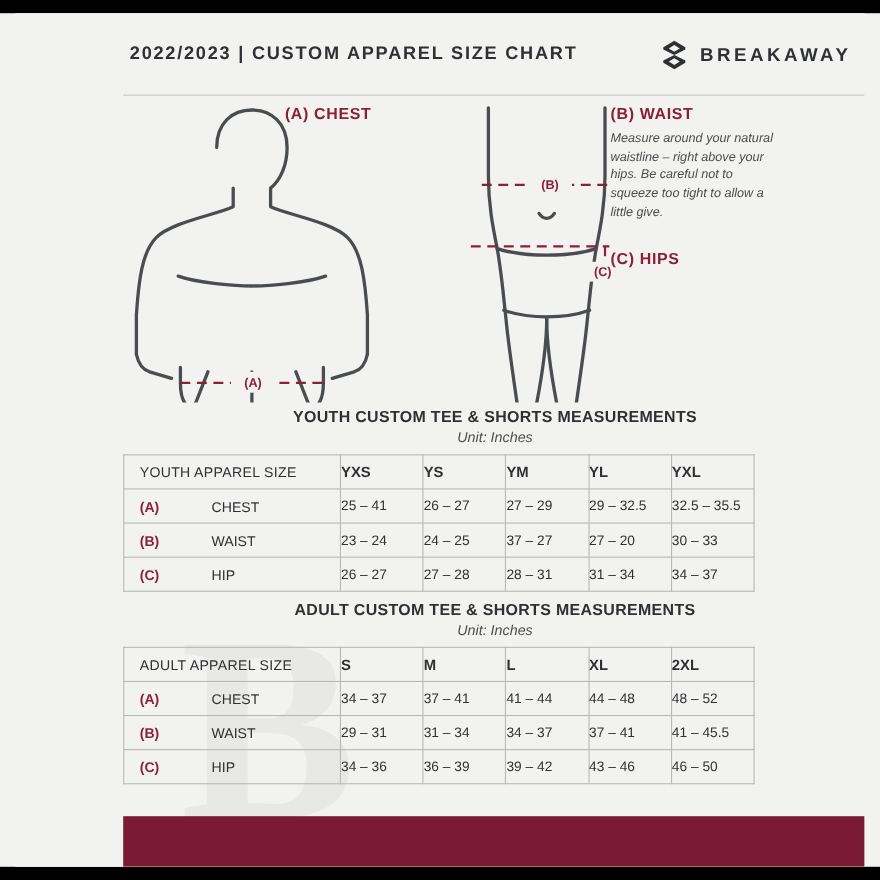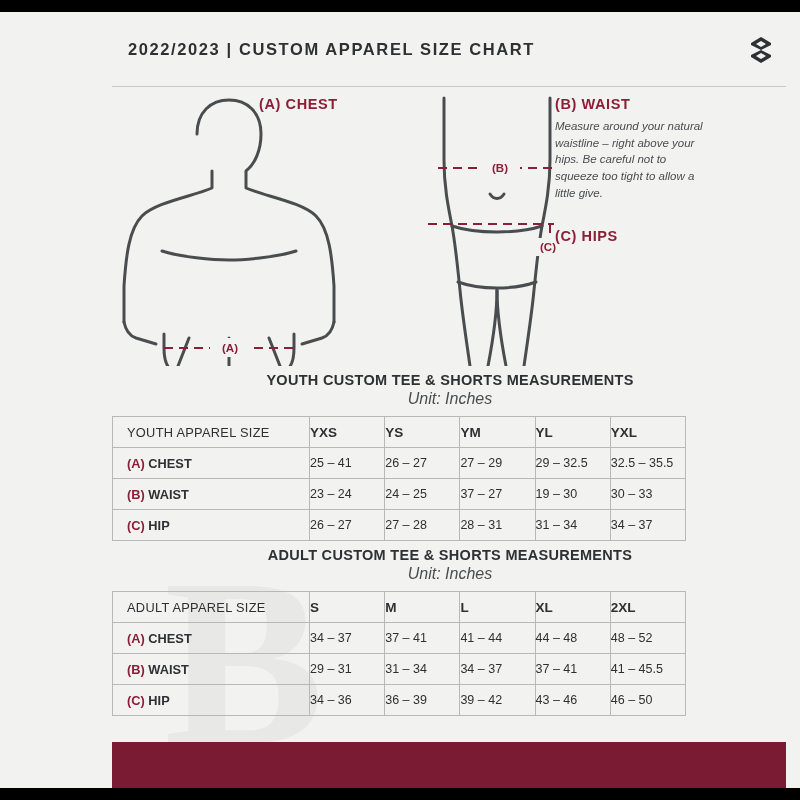--- a/index.html
+++ b/index.html
@@ -62,21 +62,21 @@
   
   .header {
     position: absolute;
     left: 0;
     top: 18px;
     width: 772px;
     height: 42px;
   }
   .header-title {
     position: absolute;
-    left: 114px;
+    left: 104px;
     top: 10px;
     font-size: 16.5px;
     font-weight: bold;
     letter-spacing: 1.6px;
     color: #2e3033;
   }
   .brand {
     position: absolute;
     right: 12px;
     top: 6px;
@@ -146,21 +146,21 @@
   }
   .tbl-title {
     text-align: center;
     font-size: 14.5px;
     font-weight: bold;
     color: #2e3033;
     letter-spacing: 0.3px;
   }
   .tbl-unit {
     text-align: center;
-    font-size: 16px;
+    font-size: 13px;
     font-style: italic;
     color: #4a4d50;
     margin-top: 2px;
     margin-bottom: 8px;
   }
   table.sizes {
     border-collapse: collapse;
     width: 574px;
     table-layout: fixed;
   }
@@ -188,21 +188,22 @@
     font-weight: normal;
     font-size: 12.8px;
     letter-spacing: 0.3px;
   }
   .mark {
     color: #8b1f38;
     font-weight: bold;
   }
   .rowlabel {
     color: #2e3033;
-    font-weight: bold;
+    font-weight: normal;
+    margin-left: 44px;
   }
   
   .bottom-bar {
     position: absolute;
     left: 98px;
     bottom: 0;
     width: 674px;
     height: 46px;
     background: #7b1b33;
   }
@@ -222,20 +223,21 @@
       <div class="header-title">2022/2023  |  CUSTOM APPAREL SIZE CHART</div>
       <div class="brand">
         <div class="brand-mark">
           <svg width="26" height="28" viewBox="0 0 26 28">
             <path d="M13 1 L23 7 L23 9 L13 14 L3 9 L3 7 Z" fill="#2e3033"></path>
             <path d="M13 14 L23 19 L23 21 L13 27 L3 21 L3 19 Z" fill="#2e3033"></path>
             <path d="M13 5 L18 8 L13 11 L8 8 Z" fill="#f2f2f0"></path>
             <path d="M13 17 L18 20 L13 23 L8 20 Z" fill="#f2f2f0"></path>
           </svg>
         </div>
+        <div class="brand-name">BREAKAWAY</div>
       </div>
       <div class="header-rule"></div>
     </div>
 
     <div class="figures">
       <svg class="fig-svg" width="772" height="290" viewBox="0 0 772 290">
 
         <g fill="none" stroke="#4a4d50" stroke-width="3" stroke-linecap="round" stroke-linejoin="round">
           <path d="M183 58 C183 36 197 24 215 24 C233 24 247 36 247 58 C247 74 241 88 232 95 L232 112 C250 120 288 126 302 140 C315 153 318 180 320 210 L320 246"></path>
           <path d="M198 95 L198 112 C180 120 142 126 128 140 C115 153 112 180 110 210 L110 246"></path>
@@ -304,21 +306,21 @@
             <td>26 – 27</td>
             <td>27 – 29</td>
             <td>29 – 32.5</td>
             <td>32.5 – 35.5</td>
           </tr>
           <tr>
             <td class="rowhead"><span class="mark">(B)</span> <span class="rowlabel">WAIST</span></td>
             <td>23 – 24</td>
             <td>24 – 25</td>
             <td>37 – 27</td>
-            <td>19 – 30</td>
+            <td>27 – 20</td>
             <td>30 – 33</td>
           </tr>
           <tr>
             <td class="rowhead"><span class="mark">(C)</span> <span class="rowlabel">HIP</span></td>
             <td>26 – 27</td>
             <td>27 – 28</td>
             <td>28 – 31</td>
             <td>31 – 34</td>
             <td>34 – 37</td>
           </tr>

